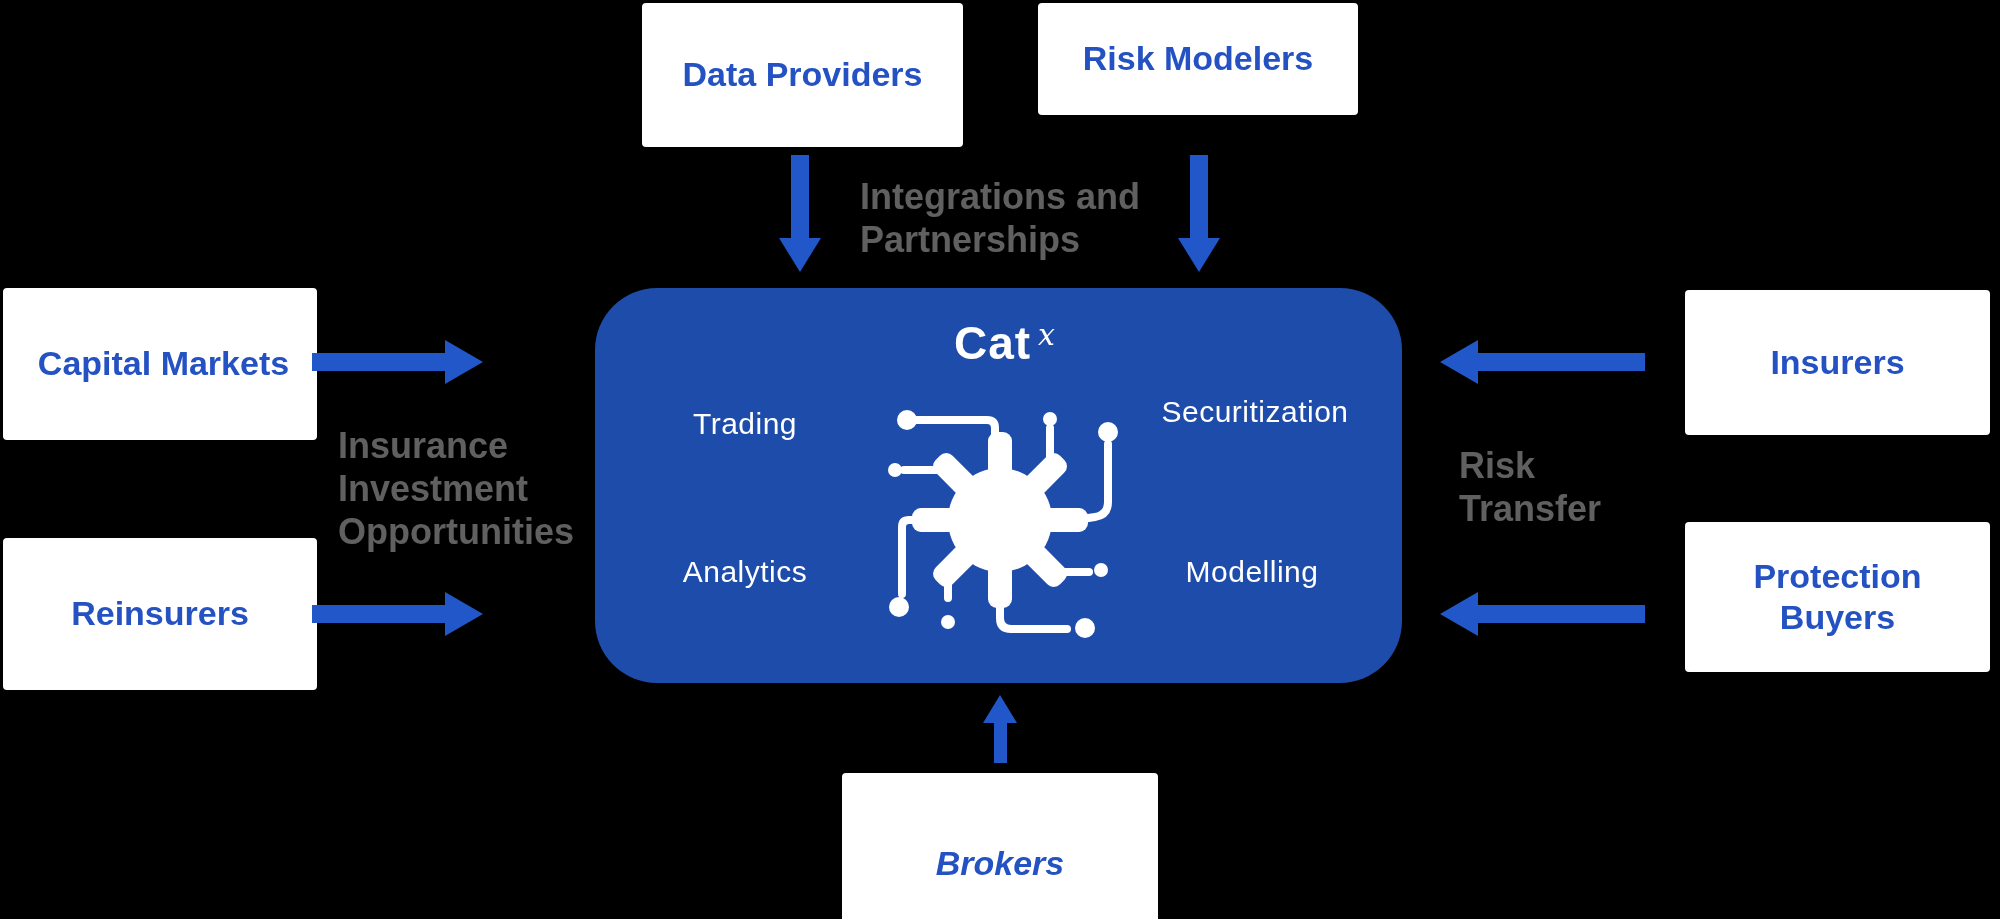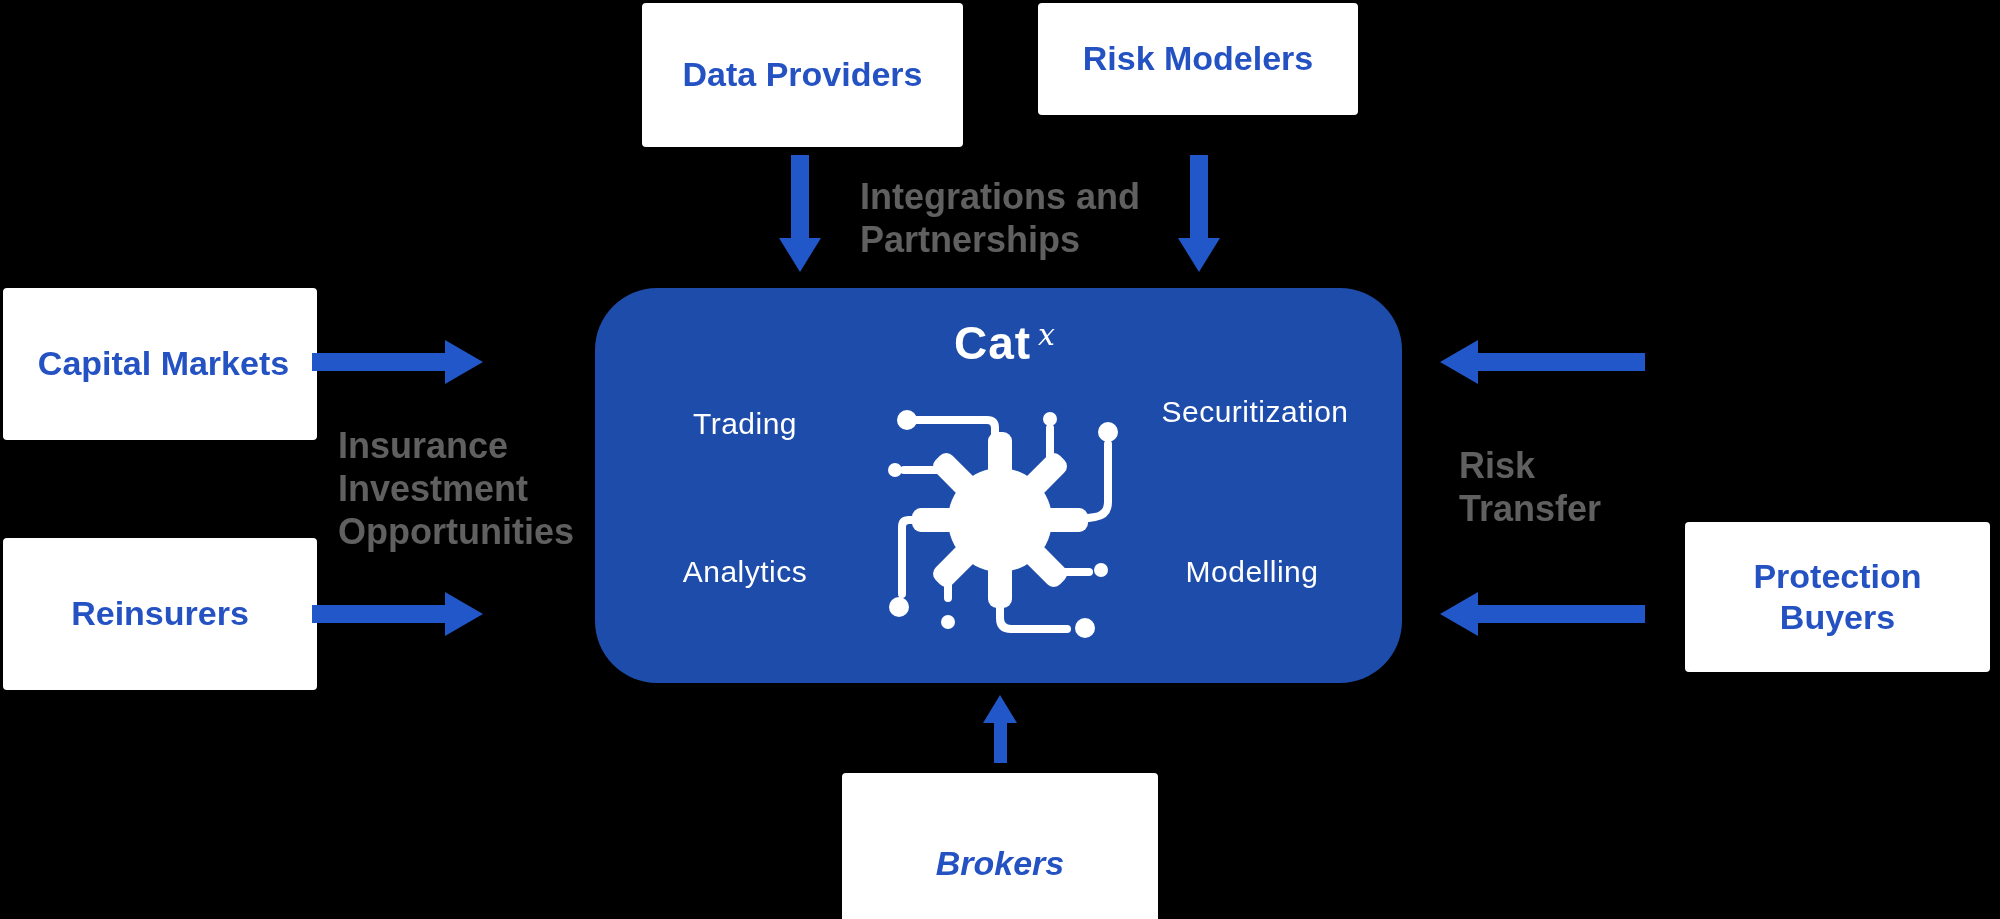--- a/index.html
+++ b/index.html
@@ -108,20 +108,23 @@
     <span>Risk Modelers</span>
   </div>
 
   <div class="card" id="card-capital-markets">
     <span>Capital Markets</span>
   </div>
   <div class="card" id="card-reinsurers">
     <span>Reinsurers</span>
   </div>
 
+  <div class="card" id="card-insurers">
+    <span>Insurers</span>
+  </div>
   <div class="card" id="card-protection-buyers">
     <span>Protection Buyers</span>
   </div>
 
   <div class="card" id="card-brokers">
     <span>Brokers</span>
   </div>
 
   <div class="arrow arrow-down" id="arrow-data-providers">
     <div class="shaft"></div>

